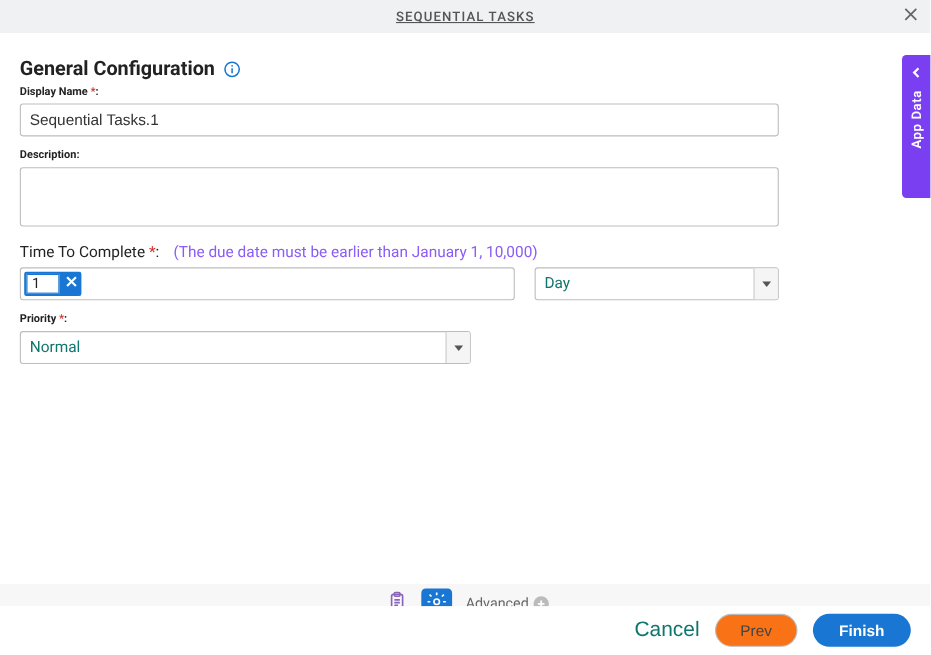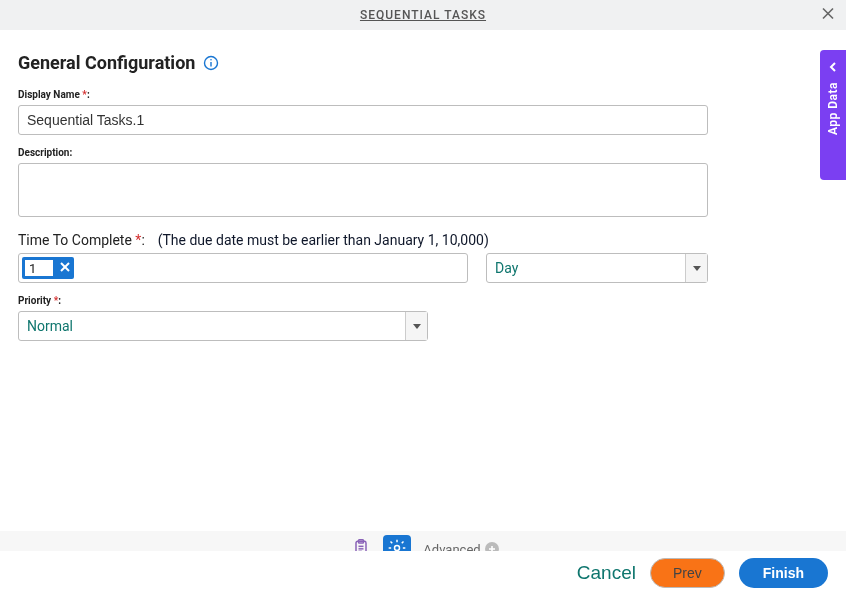--- a/index.html
+++ b/index.html
@@ -42,21 +42,21 @@
     .close-btn svg { width: 16px; height: 16px; }
 
     .content {
       padding: 22px 18px 0 18px;
     }
 
     .section-title-row {
       display: flex;
       align-items: center;
       gap: 8px;
-      margin-bottom: 16px;
+      margin-bottom: 5px;
     }
     .section-title {
       font-size: 18px;
       font-weight: 700;
       color: #222;
     }
     .info-icon {
       color: #1976d2;
       display: inline-flex;
     }
@@ -85,21 +85,21 @@
       height: 54px;
       resize: none;
     }
 
     .ttc-label-row {
       font-size: 14px;
       color: #222;
       margin-bottom: 5px;
     }
     .ttc-hint {
-      color: #0f172a;
+      color: #8b5cf6;
       margin-left: 6px;
       margin-top: 44px;
     }
 
     .ttc-row {
       display: flex;
       gap: 18px;
       align-items: stretch;
     }
 

